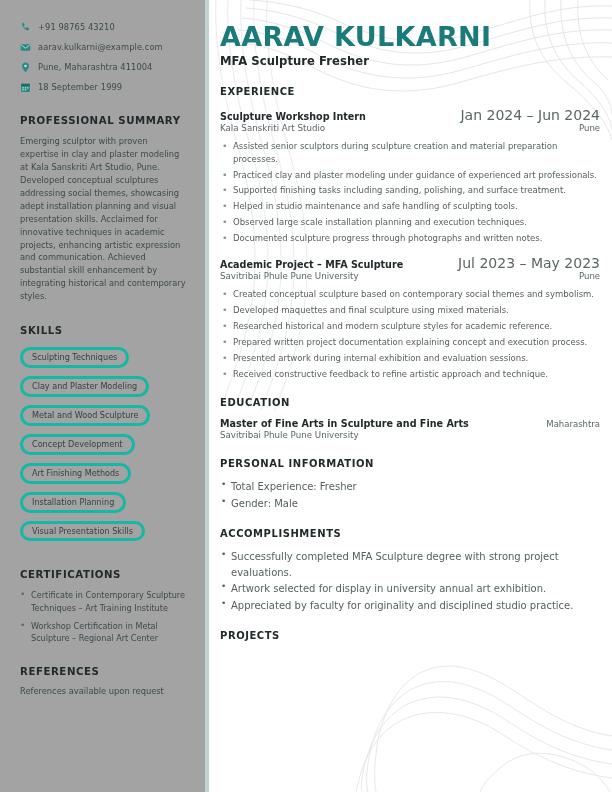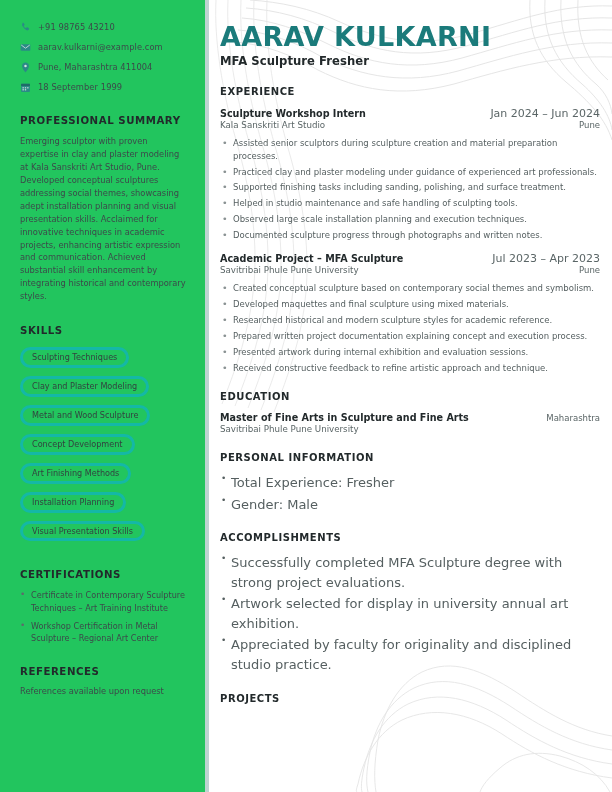--- a/index.html
+++ b/index.html
@@ -24,21 +24,21 @@
     left: 0; top: 0;
     width: 612px; height: 792px;
     pointer-events: none;
     z-index: 0;
   }
   
   #sidebar {
     position: absolute;
     left: 0; top: 0;
     width: 205px; height: 792px;
-    background: #22c55e;
+    background: #a3a3a3;
     z-index: 2;
     box-sizing: border-box;
     padding: 22px 17px 0 20px;
   }
   #sidebar-stripe {
     position: absolute;
     left: 205px; top: 0;
     width: 4px; height: 792px;
     background: #bdd4d2;
     z-index: 2;
@@ -146,21 +146,21 @@
     justify-content: space-between;
     align-items: baseline;
   }
   .entry-role {
     font-size: 9.6px;
     font-weight: bold;
     color: #22292b;
     line-height: 1.25;
   }
   .entry-dates {
-    font-size: 11px;
+    font-size: 14px;
     color: #5a6566;
     white-space: nowrap;
     flex: 0 0 auto;
   }
   .entry-sub {
     display: flex;
     justify-content: space-between;
     align-items: baseline;
     gap: 14px;
     margin-top: 0px;
@@ -201,21 +201,21 @@
     font-size: 9.6px;
     font-weight: bold;
     color: #22292b;
     line-height: 1.28;
     max-width: 250px;
   }
   .pi-list { margin: 0; padding: 0; list-style: none; }
   .pi-list li {
     position: relative;
     padding-left: 11px;
-    font-size: 13px;
+    font-size: 10px;
     line-height: 1.55;
     color: #555f60;
     margin-bottom: 1px;
   }
   .pi-list li::before {
     content: "•";
     position: absolute;
     left: 1px; top: -1px;
     color: #555f60;
     font-size: 9px;
@@ -357,21 +357,21 @@
           <li>Supported finishing tasks including sanding, polishing, and surface treatment.</li>
           <li>Helped in studio maintenance and safe handling of sculpting tools.</li>
           <li>Observed large scale installation planning and execution techniques.</li>
           <li>Documented sculpture progress through photographs and written notes.</li>
         </ul>
       </div>
 
       <div class="entry" style="margin-top:11px;">
         <div class="entry-top">
           <span class="entry-role">Academic Project – MFA Sculpture</span>
-          <span class="entry-dates">Jul 2023 – Apr 2023</span>
+          <span class="entry-dates">Jul 2023 – May 2023</span>
         </div>
         <div class="entry-sub">
           <span class="entry-org">Savitribai Phule Pune University</span>
           <span class="entry-loc">Pune</span>
         </div>
         <ul class="bullets">
           <li>Created conceptual sculpture based on contemporary social themes and symbolism.</li>
           <li>Developed maquettes and final sculpture using mixed materials.</li>
           <li>Researched historical and modern sculpture styles for academic reference.</li>
           <li>Prepared written project documentation explaining concept and execution process.</li>

